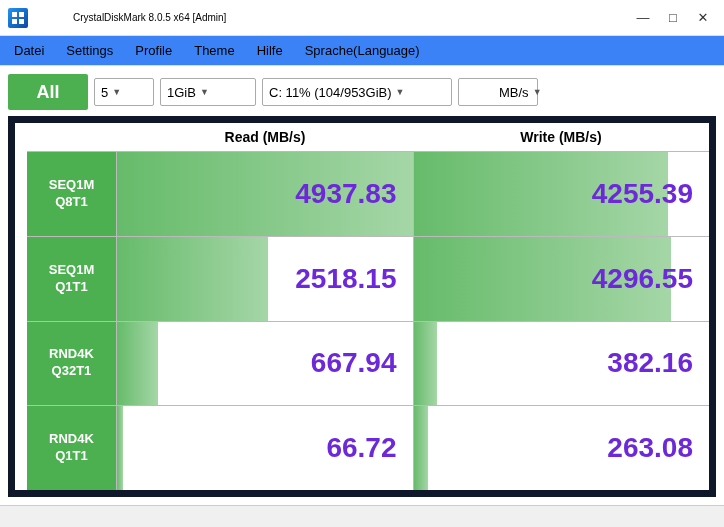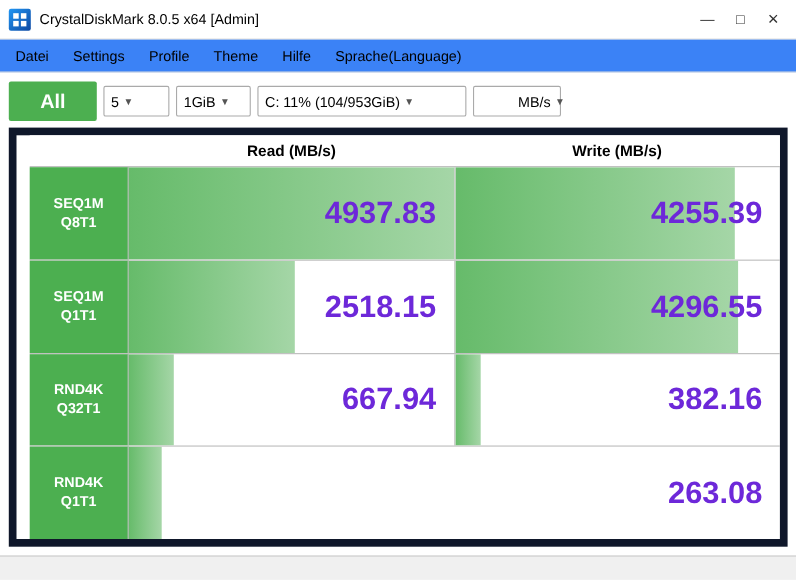--- a/index.html
+++ b/index.html
@@ -33,22 +33,23 @@
       background: linear-gradient(135deg, #2196F3 0%, #0d47a1 100%);
       border-radius: 2px;
       display: flex;
       align-items: center;
       justify-content: center;
       font-size: 10px;
       color: white;
       font-weight: bold;
     }
     .title-text {
-      font-size: 13px;
+      font-size: 10px;
       color: #000;
+      margin-left: 37px;
     }
     .title-bar-controls {
       display: flex;
       gap: 4px;
     }
     .win-btn {
       width: 26px;
       height: 20px;
       background: none;
       border: none;
@@ -113,21 +114,21 @@
       border: 1px solid #aaa;
       border-radius: 2px;
       padding: 2px 6px;
       font-size: 13px;
       background: #fff;
       cursor: pointer;
       height: 28px;
       gap: 4px;
     }
     .dropdown-5 { width: 60px; }
-    .dropdown-1gib { width: 68px; }
+    .dropdown-1gib { width: 96px; }
     .dropdown-drive { width: 190px; }
     .dropdown-unit { width: 80px; padding-left: 40px; }
     .chevron { font-size: 9px; color: #555; }
 
     
     .bench-table {
       flex: 1;
       display: flex;
       flex-direction: column;
       border: 7px solid #0f172a;
@@ -298,20 +299,24 @@
           <div class="bench-value-cell" style="border-right: 1px solid rgb(187, 187, 187);">
             <div class="bench-bar-read" style="width: 14%;"></div>
             <span class="bench-number">667.94</span>
           </div>
           <div class="bench-value-cell">
             <div class="bench-bar-write" style="width: 8%;"></div>
             <span class="bench-number">382.16</span>
           </div>
         </div><div class="bench-row">
           <div class="bench-label">RND4K<br>Q1T1</div>
+          <div class="bench-value-cell" style="border-right: 1px solid rgb(187, 187, 187);">
+            <div class="bench-bar-read" style="width: 2%;"></div>
+            <span class="bench-number">66.72</span>
+          </div>
           <div class="bench-value-cell">
             <div class="bench-bar-write" style="width: 5%;"></div>
             <span class="bench-number">263.08</span>
           </div>
         </div></div>
   </div>
 
 </div>
 
 <div class="status-bar"></div>

